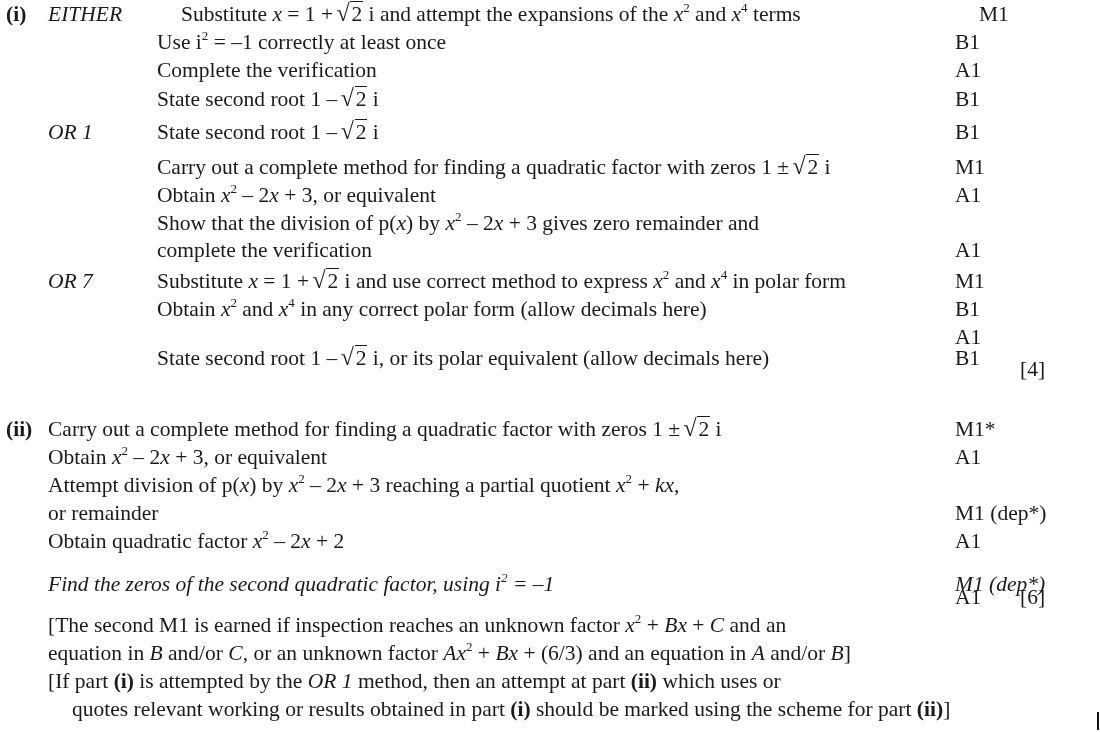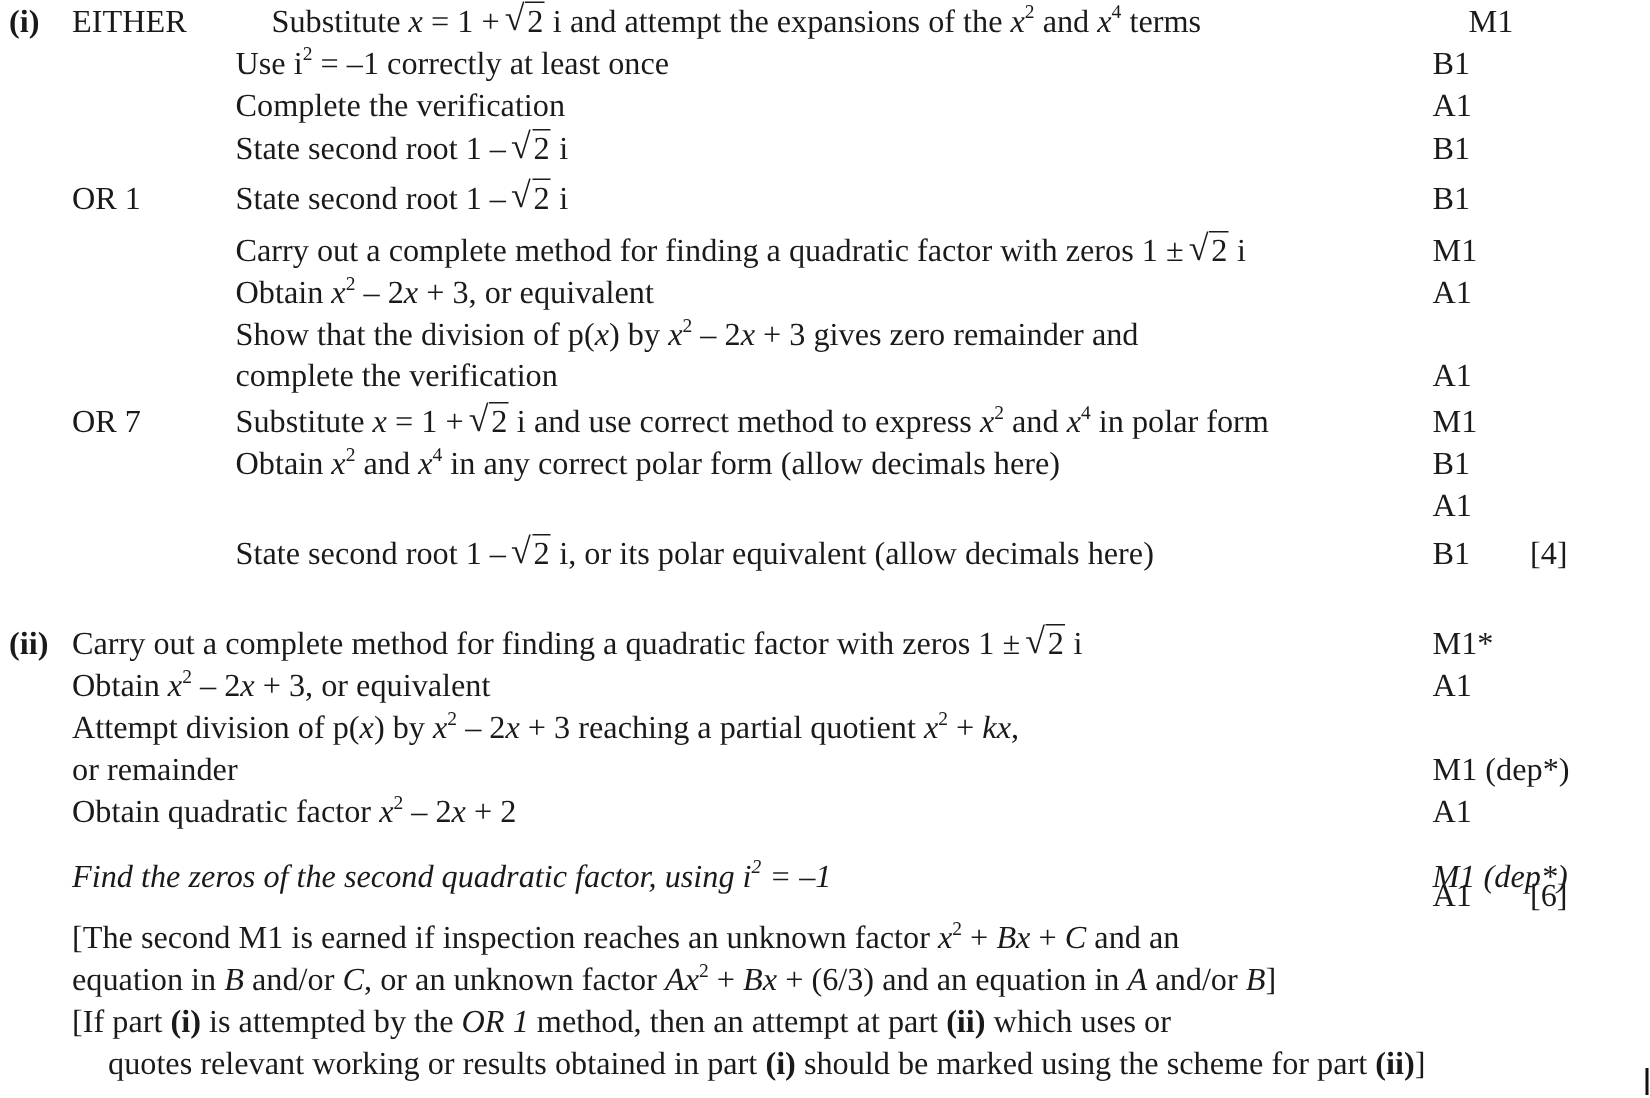--- a/index.html
+++ b/index.html
@@ -3,21 +3,21 @@
 <meta charset="utf-8">
 <style>
   html, body { margin: 0; padding: 0; background: #ffffff; }
   body {
     width: 1100px; height: 732px; position: relative; overflow: hidden;
     font-family: "Liberation Serif", "DejaVu Serif", serif;
     color: #1a1a1a; font-size: 21.5px;
   }
   .line { position: absolute; left: 0; width: 1100px; height: 28px; white-space: nowrap; }
   .part { position: absolute; left: 6px; font-weight: bold; }
-  .method { position: absolute; left: 48px; }
+  .method { position: absolute; left: 48px; font-style: italic; }
   .txt-i { position: absolute; left: 157px; }
   .txt-ii { position: absolute; left: 48px; }
   .mark { position: absolute; left: 955px; }
   .total { position: absolute; left: 1020px; }
   i.v { font-style: italic; }
   sup { font-size: 13px; vertical-align: 9px; line-height: 0; }
   .sqrt { display: inline-block; position: relative; padding-left: 12px; }
   .sqrt::before {
     content: "√"; position: absolute; left: -2px; top: -2px; font-size: 24px;
   }
@@ -83,21 +83,21 @@
         <span class="txt-i">Substitute <i class="v">x</i> = 1 + <span class="sqrt"><span class="rad">2</span></span> i and use correct method to express <i class="v">x</i><sup>2</sup> and <i class="v">x</i><sup>4</sup> in polar form</span>
         <span class="mark">M1</span>
       </div>
       <div class="line" style="top: 297px;">
         <span class="txt-i">Obtain <i class="v">x</i><sup>2</sup> and <i class="v">x</i><sup>4</sup> in any correct polar form (allow decimals here)</span>
         <span class="mark">B1</span>
       </div>
       <div class="line" style="top: 325px;">
         <span class="mark">A1</span>
       </div>
-      <div class="line" style="top: 357px;">
+      <div class="line" style="top: 346px;">
         <span class="txt-i">State second root 1 – <span class="sqrt"><span class="rad">2</span></span> i, or its polar equivalent (allow decimals here)</span>
         <span class="mark">B1</span>
       </div>
       <div class="line" style="top: 417px;">
         <span class="txt-ii">Carry out a complete method for finding a quadratic factor with zeros 1 ± <span class="sqrt"><span class="rad">2</span></span> i</span>
         <span class="mark">M1*</span>
       </div>
       <div class="line" style="top: 445px;">
         <span class="txt-ii">Obtain <i class="v">x</i><sup>2</sup> – 2<i class="v">x</i> + 3, or equivalent</span>
         <span class="mark">A1</span>

